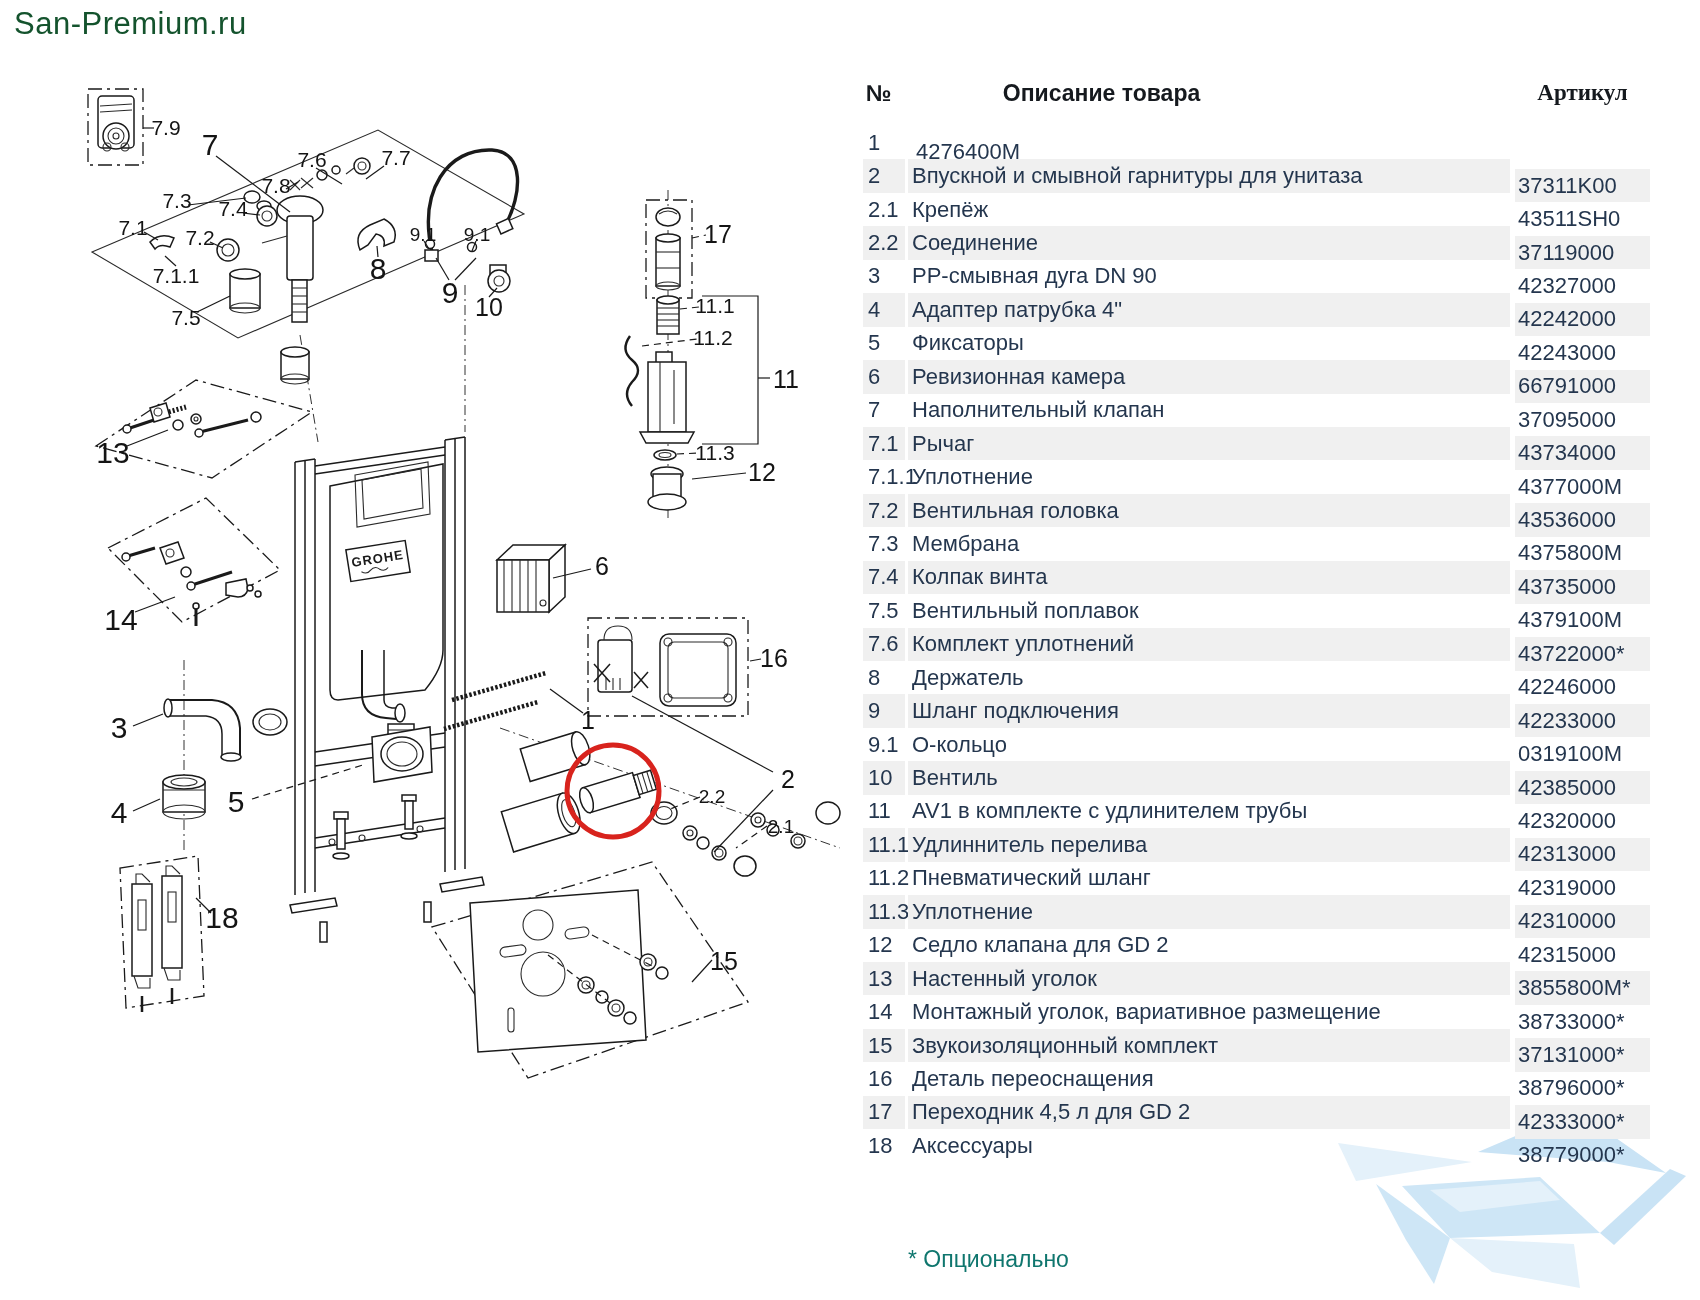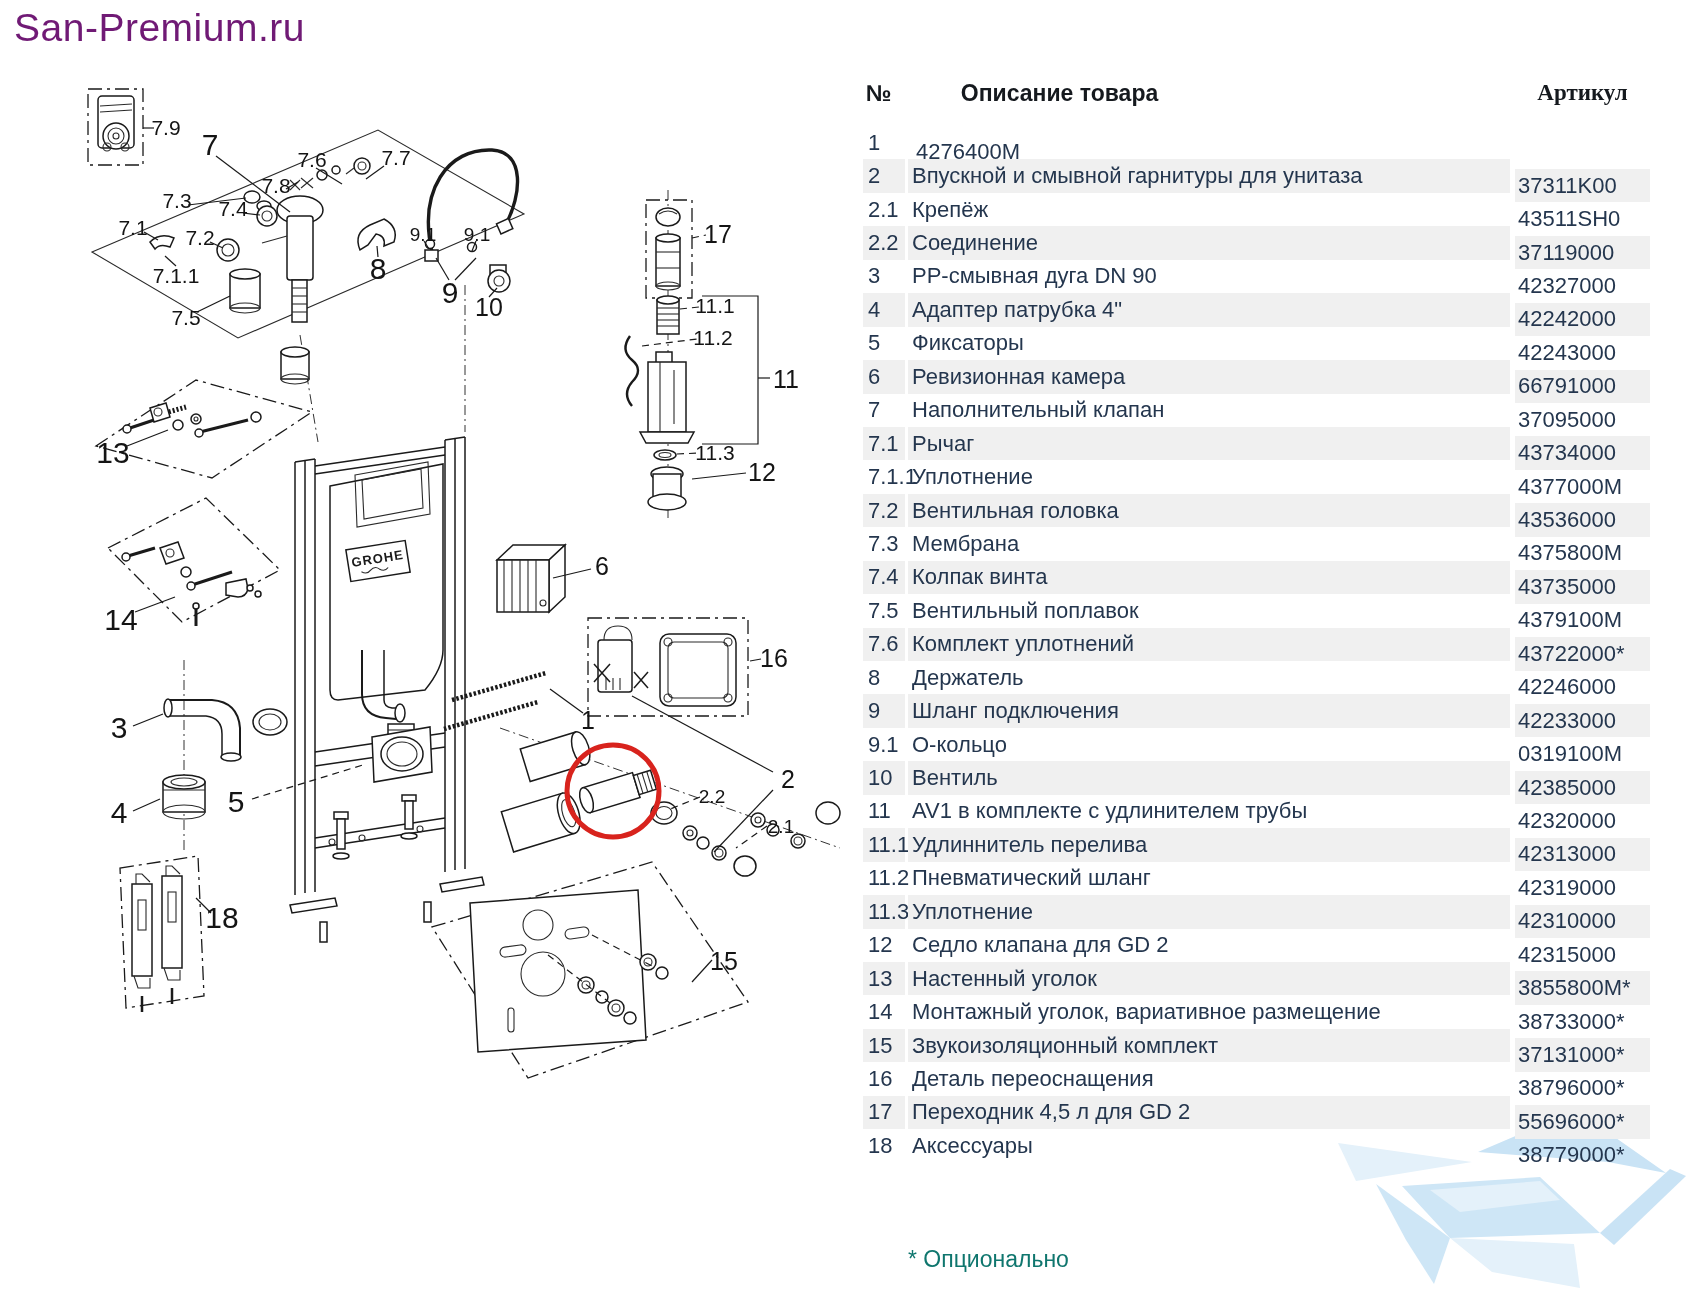--- a/index.html
+++ b/index.html
@@ -1,32 +1,32 @@
 <!DOCTYPE html>
 <html><head>
 <meta charset="utf-8">
 <style>
   html,body{margin:0;padding:0;background:#ffffff;}
   .page{position:relative;width:1700px;height:1300px;background:#ffffff;overflow:hidden;
         font-family:"Liberation Sans",sans-serif;}
-  .site-mark{position:absolute;left:14px;top:6px;font-size:39px;color:#701a75;
+  .site-mark{position:absolute;left:14px;top:6px;font-size:31px;color:#14532d;
              letter-spacing:.5px;font-weight:400;}
   svg.diagram{position:absolute;left:0;top:0;}
   svg.diagram .ln{stroke:#1a1a1a;stroke-width:1.5;fill:none;}
   svg.diagram .thin{stroke:#2a2a2a;stroke-width:1.1;fill:none;}
   svg.diagram .wfill{stroke:#1a1a1a;stroke-width:1.5;fill:#ffffff;}
   svg.diagram .dd{stroke:#1a1a1a;stroke-width:1.3;fill:none;stroke-dasharray:14 5 3 5;}
   svg.diagram .ax{stroke:#333;stroke-width:1;fill:none;stroke-dasharray:10 4 2 4;}
   svg.diagram .ld{stroke:#1a1a1a;stroke-width:1.2;fill:none;}
   svg.diagram .ldd{stroke:#1a1a1a;stroke-width:1.2;fill:none;stroke-dasharray:7 5;}
   svg.diagram text.dlabel{fill:#141414;}
   
   .hdr{position:absolute;font-weight:bold;font-size:23px;color:#15191e;}
   .hdr-num{left:866px;top:80px;}
-  .hdr-desc{left:866px;top:80px;width:387px;text-align:center;}
+  .hdr-desc{left:908px;top:80px;width:387px;text-align:center;}
   .hdr-art{left:1515px;top:80px;width:135px;text-align:center;font-family:Liberation Serif, serif;}
   .rows{position:absolute;left:863px;top:126px;}
   .trow{display:flex;height:33.45px;align-items:center;font-size:22px;color:#24364e;}
   .c1{width:42px;padding-left:5px;box-sizing:border-box;height:100%;display:flex;align-items:center;}
   .g1{width:3px;height:100%;}
   .c2{width:602px;padding-left:4px;box-sizing:border-box;height:100%;display:flex;align-items:center;white-space:nowrap;}
   .g2{width:5px;height:100%;}
   .c3{width:135px;padding-left:3px;box-sizing:border-box;height:100%;display:flex;align-items:center;margin-top:19px;}
   .striped .c1,.striped .c2,.striped .c3{background:#f0f0f0;}
   .footnote{position:absolute;left:908px;top:1246px;font-size:23px;color:#0f766e;}
@@ -643,21 +643,21 @@
         <div class="g1"></div>
         <div class="c2">Деталь переоснащения</div>
         <div class="g2"></div>
         <div class="c3">38796000*</div>
       </div>
       <div class="trow striped">
         <div class="c1">17</div>
         <div class="g1"></div>
         <div class="c2">Переходник 4,5 л для GD 2</div>
         <div class="g2"></div>
-        <div class="c3">55696000*</div>
+        <div class="c3">42333000*</div>
       </div>
       <div class="trow">
         <div class="c1">18</div>
         <div class="g1"></div>
         <div class="c2">Аксессуары</div>
         <div class="g2"></div>
         <div class="c3">38779000*</div>
       </div>
     </div>
 

